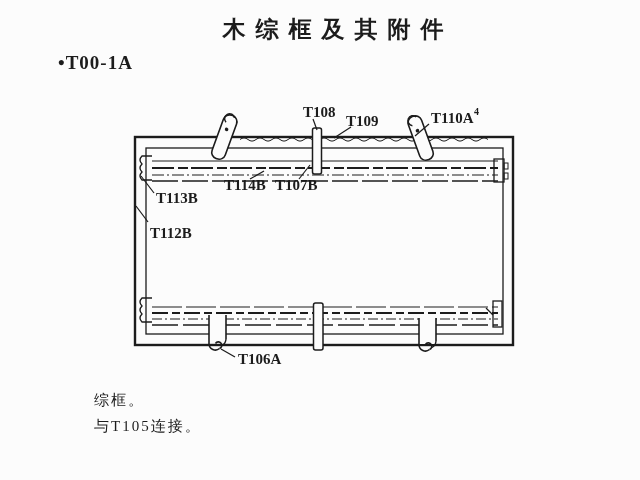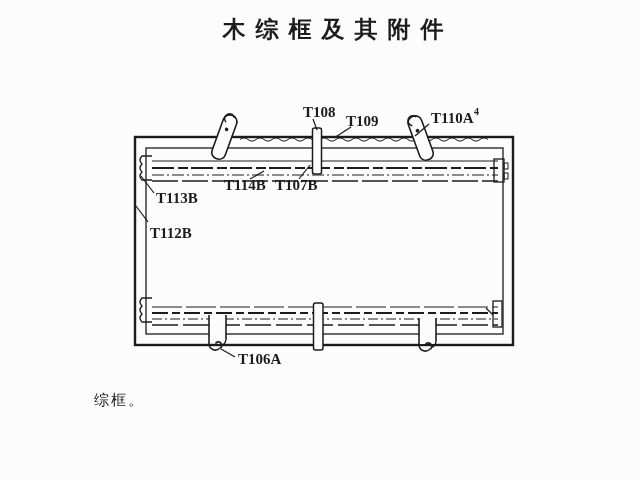--- a/index.html
+++ b/index.html
@@ -35,20 +35,21 @@
     font-size:15px;font-weight:bold;fill:#1c1c1c;stroke:none;
   }
   .lbl-sup{font-size:10px;}
 </style>
 </head>
 <body>
 
 <div id="page">
 
   <div class="title">木综框及其附件</div>
+  <div class="model">•T00-1A</div>
 
   <svg width="640" height="480" viewBox="0 0 640 480">
 
     <g>
       <rect class="ink" x="135" y="137" width="378" height="208" stroke-width="2.4"></rect>
       <rect class="ink" x="146" y="148" width="357" height="186" stroke-width="1.3"></rect>
       <path class="ink" stroke-width="1" d="M240,139.5 q4,-3.2 8,0 t8,0 t8,0 t8,0 t8,0 t8,0 t8,0 t8,0 t8,0 t8,0 t8,0 t8,0 t8,0 t8,0 t8,0 t8,0 t8,0 t8,0 t8,0 t8,0 t8,0 t8,0 t8,0 t8,0 t8,0 t8,0 t8,0 t8,0 t8,0 t8,0 t8,0"></path>
     </g>
 
     <g>
@@ -126,15 +127,16 @@
       <text class="lbl" x="224" y="190">T114B</text>
       <text class="lbl" x="275" y="190">T107B</text>
       <text class="lbl" x="156" y="203">T113B</text>
       <text class="lbl" x="150" y="238">T112B</text>
       <text class="lbl" x="238" y="364">T106A</text>
     </g>
   </svg>
 
   <div class="notes">
     <div>综框。</div>
+    <div>与T105连接。</div>
   </div>
 
 </div>
 
 </body></html>

